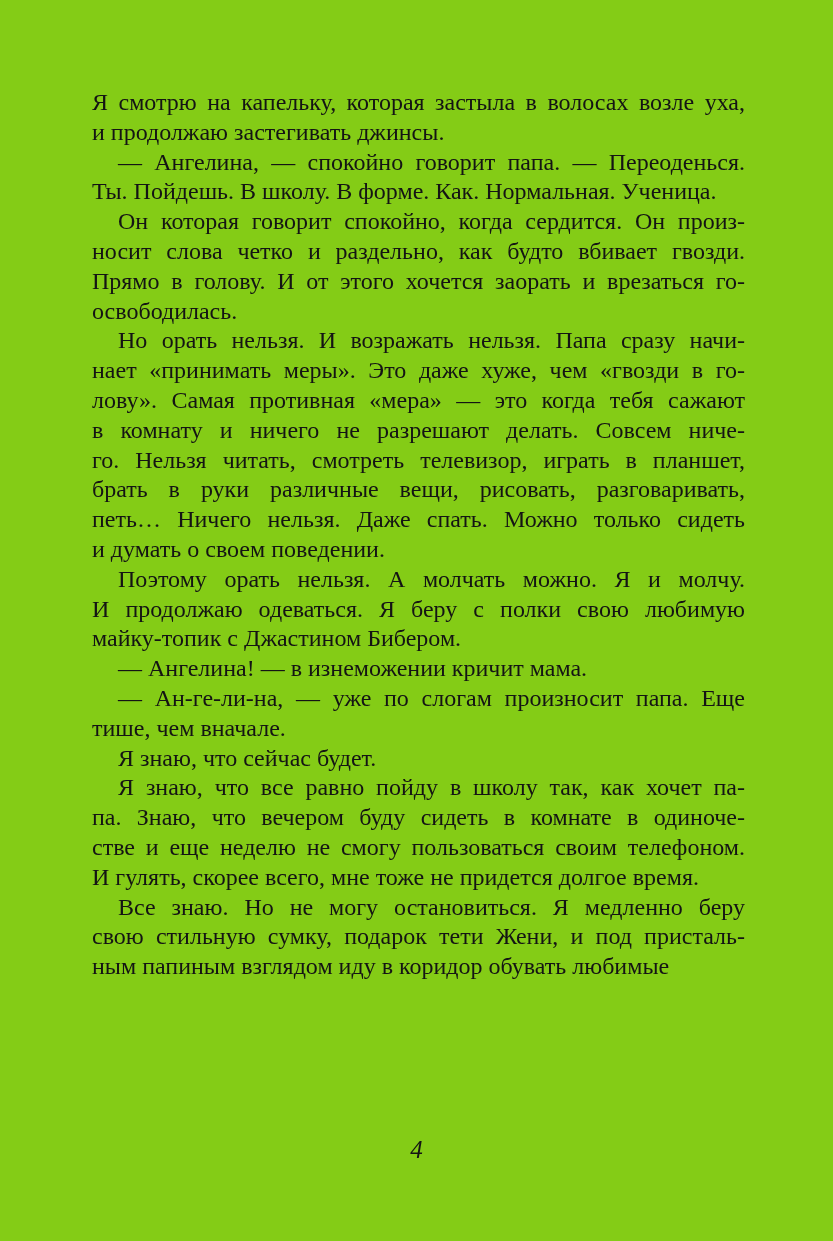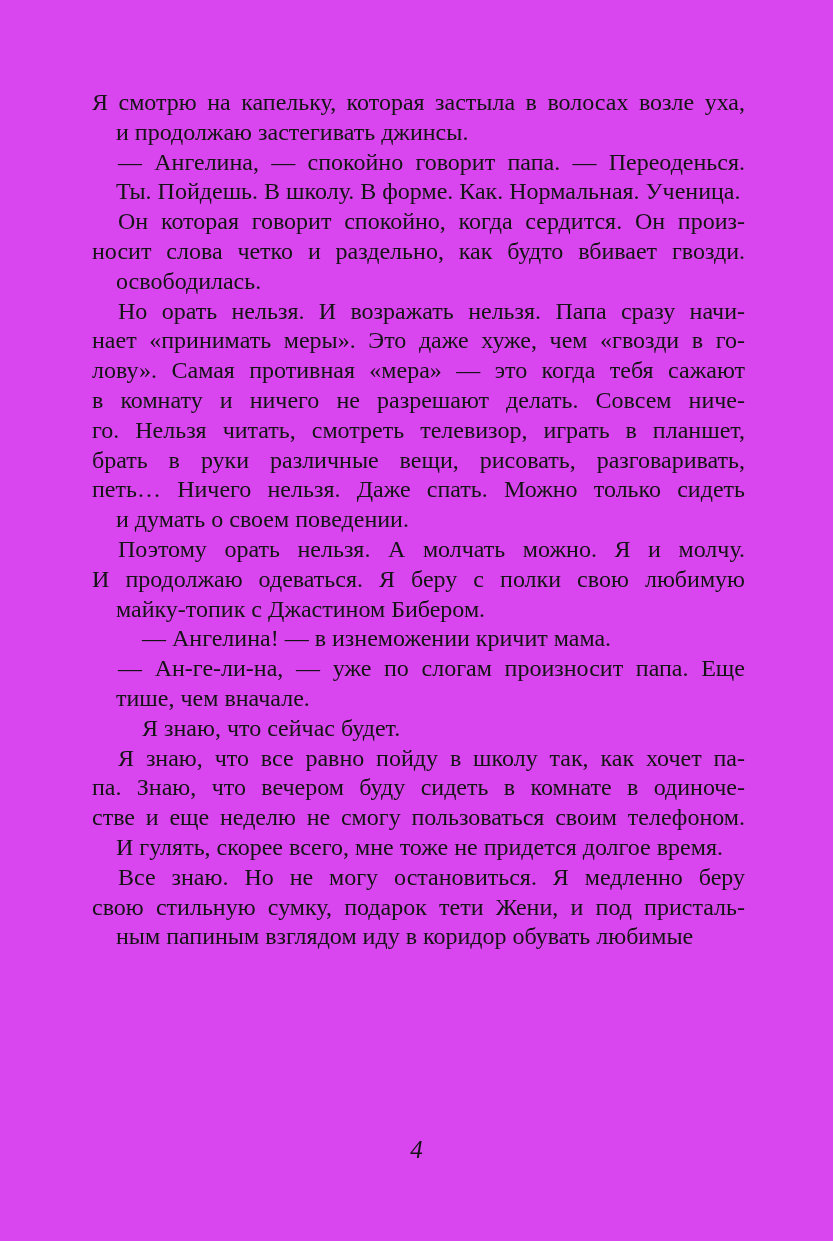--- a/index.html
+++ b/index.html
@@ -11,41 +11,40 @@
     width: 833px;
     height: 1241px;
     position: relative;
     overflow: hidden;
     font-family: "Liberation Serif", "DejaVu Serif", serif;
     color: #141414;
   }
   .book-page {
     position: absolute;
     inset: 0;
-    background: #d946ef;
+    background: #84cc16;
     text-decoration: underline;
   }
   .text-block {
     position: absolute;
     left: 92px;
     top: 88px;
     width: 653px;
     font-size: 24px;
     line-height: 29.8px;
   }
   .para { margin: 0; padding: 0; }
   .line {
     text-align: justify;
     text-align-last: justify;
     white-space: normal;
     overflow: visible;
   }
   .line.last {
     text-align-last: left;
-    margin-left: 24px;
   }
   .para.indent .line.first {
     text-indent: 26px;
   }
   .page-number {
     position: absolute;
     left: 0;
     right: 0;
     top: 1136px;
     text-align: center;
@@ -63,20 +62,21 @@
         <div class="line first">Я смотрю на капельку, которая застыла в волосах возле уха,</div>
         <div class="line last">и продолжаю застегивать джинсы.</div>
       </div>
       <div class="para indent">
         <div class="line first">— Ангелина, — спокойно говорит папа. — Переоденься.</div>
         <div class="line last">Ты. Пойдешь. В школу. В форме. Как. Нормальная. Ученица.</div>
       </div>
       <div class="para indent">
         <div class="line first">Он которая говорит спокойно, когда сердится. Он произ-</div>
         <div class="line">носит слова четко и раздельно, как будто вбивает гвозди.</div>
+        <div class="line">Прямо в голову. И от этого хочется заорать и врезаться го-</div>
         <div class="line last">освободилась.</div>
       </div>
       <div class="para indent">
         <div class="line first">Но орать нельзя. И возражать нельзя. Папа сразу начи-</div>
         <div class="line">нает «принимать меры». Это даже хуже, чем «гвозди в го-</div>
         <div class="line">лову». Самая противная «мера» — это когда тебя сажают</div>
         <div class="line">в комнату и ничего не разрешают делать. Совсем ниче-</div>
         <div class="line">го. Нельзя читать, смотреть телевизор, играть в планшет,</div>
         <div class="line">брать в руки различные вещи, рисовать, разговаривать,</div>
         <div class="line">петь… Ничего нельзя. Даже спать. Можно только сидеть</div>

